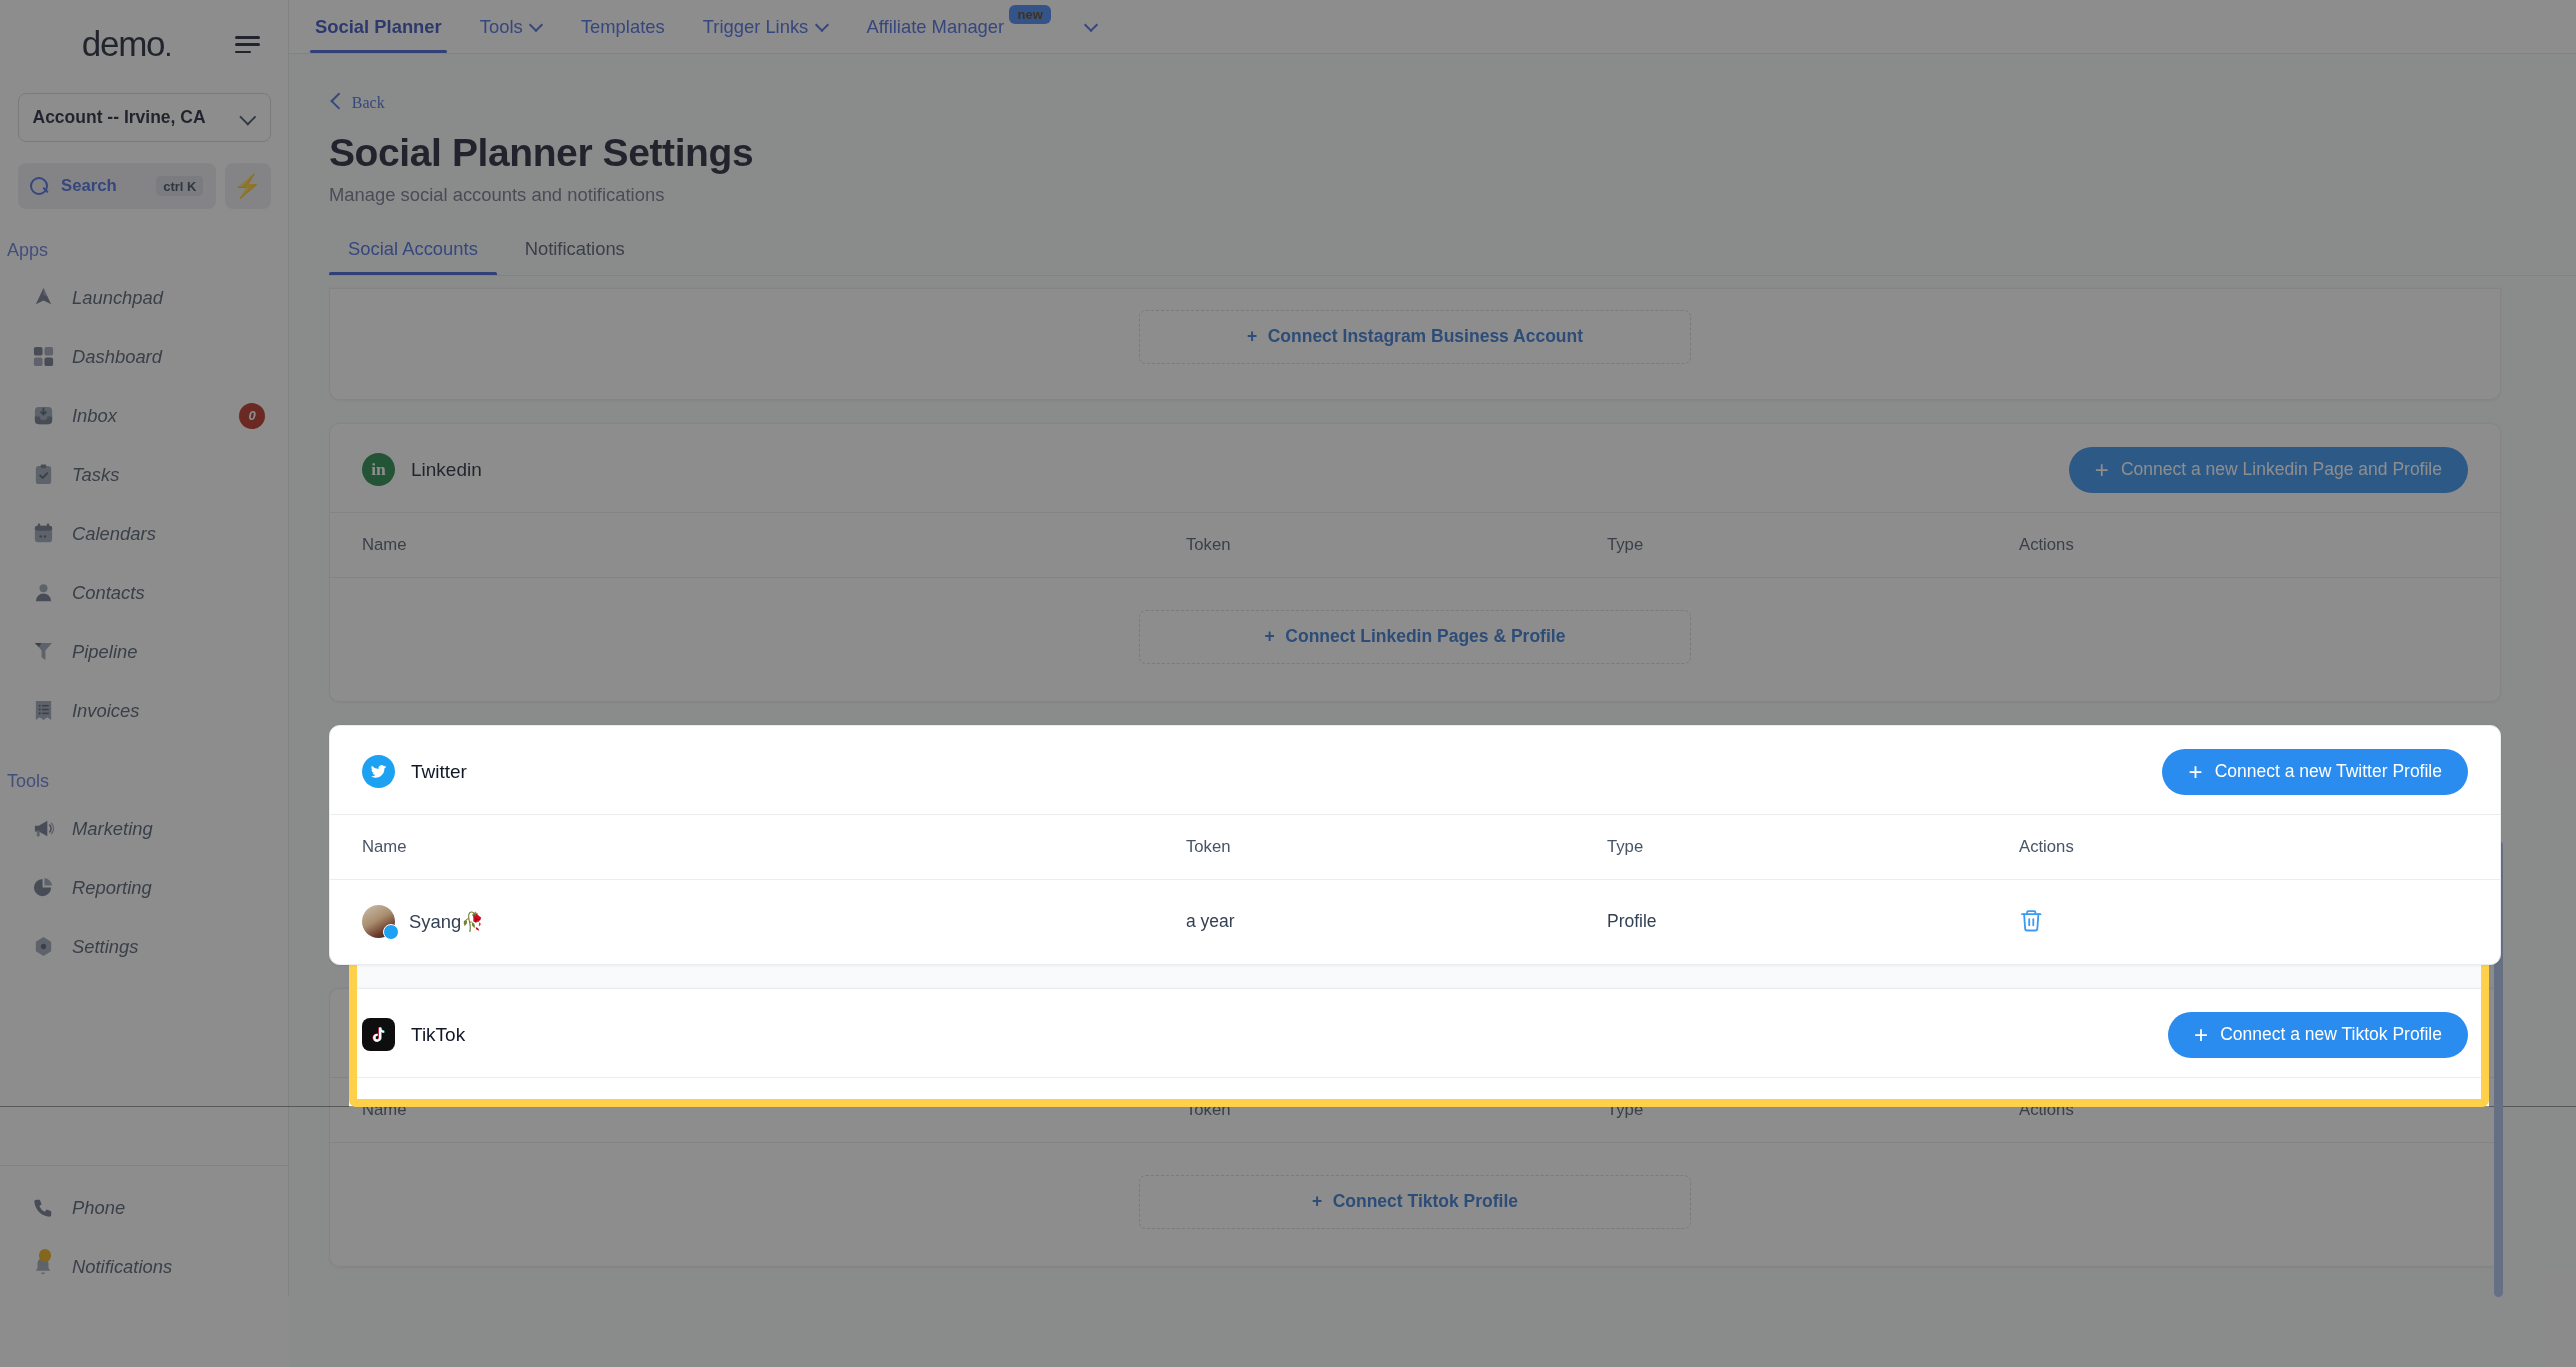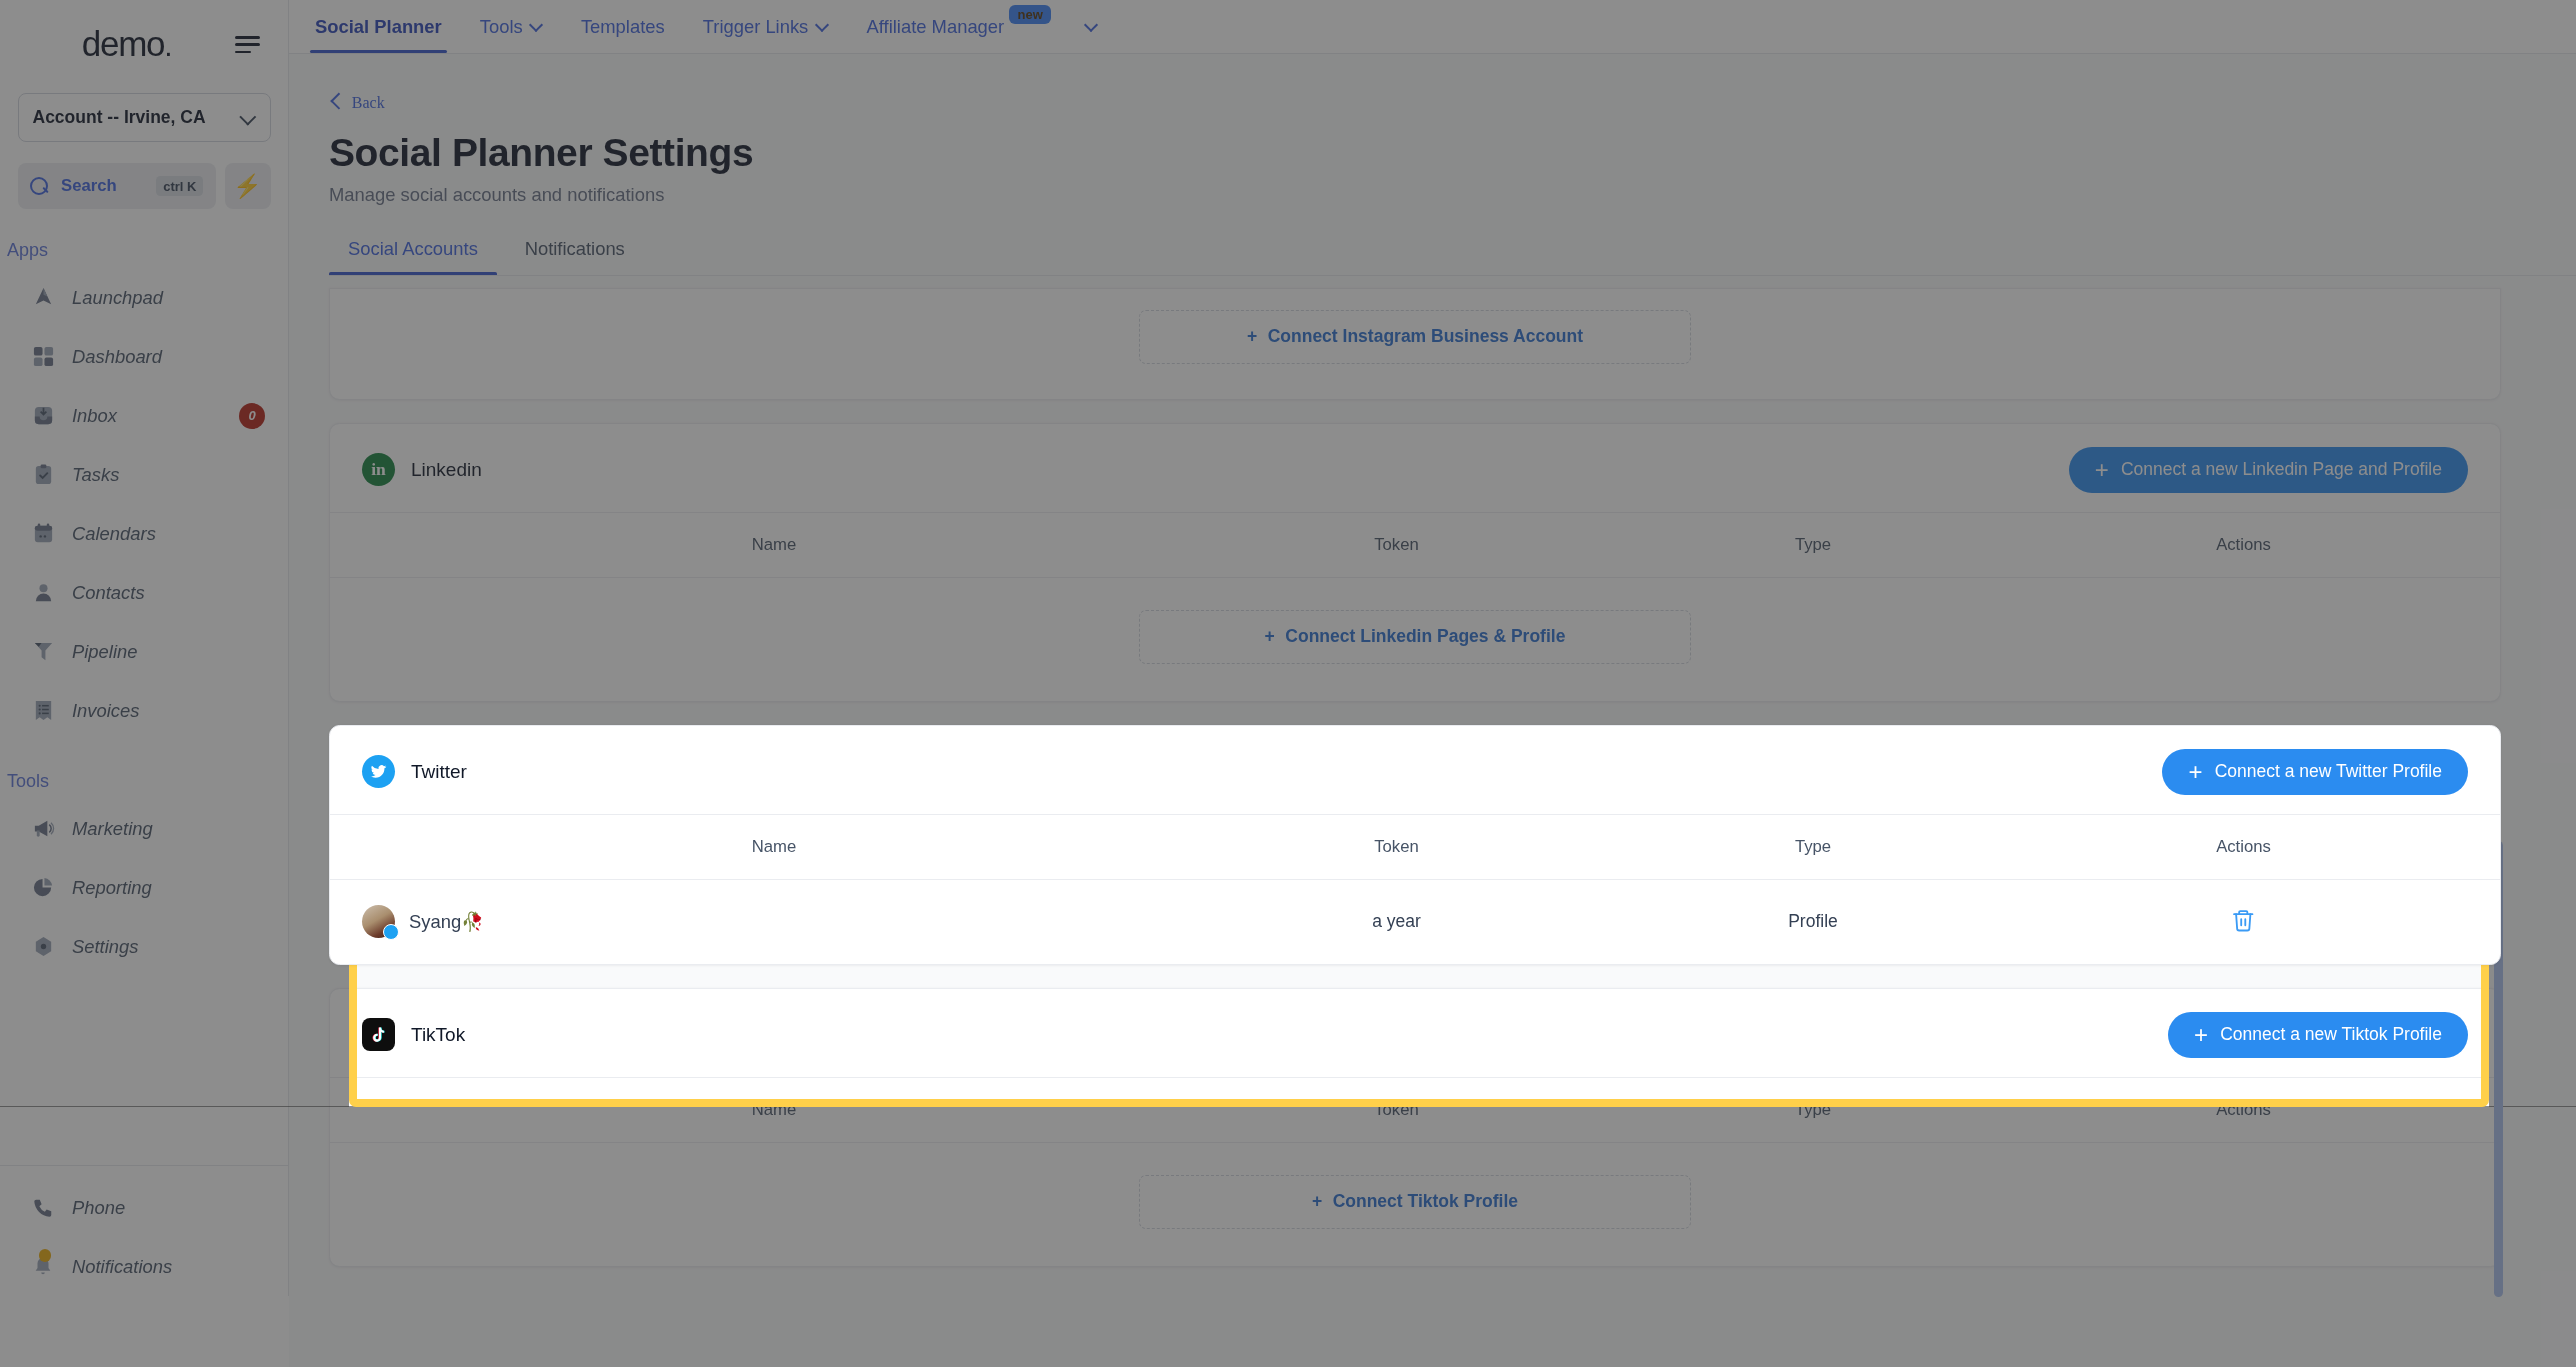--- a/index.html
+++ b/index.html
@@ -182,21 +182,21 @@
 
   .btn-pill {
     background: #2b8cf0; color: #fff; border: none; border-radius: 23px;
     height: 46px; padding: 0 26px; font-size: 17.5px; font-weight: 400;
     display: inline-flex; align-items: center; gap: 12.3px; cursor: pointer;
     font-family: "Liberation Sans", sans-serif;
   }
   .btn-pill .plus { font-size: 24px; line-height: 0.8; font-weight: 300; }
 
   .tbl { border-top: 0.9px solid #eaecf0; }
-  .trow { display: flex; align-items: center; height: 65px; padding: 0 32px; text-align: center; }
+  .trow { display: flex; align-items: center; height: 65px; padding: 0 32px; }
   .trow.head { border-bottom: 0.9px solid #eaecf0; }
   .trow.head .cell { font-size: 16.7px; color: #475467; }
   .c-name { width: 824px; }
   .c-token { width: 421px; }
   .c-type { width: 412px; }
   .c-actions { flex: 1; }
   .trow.data { height: 84px; }
   .namecell { display: flex; align-items: center; gap: 14px; }
   .avatar {
     width: 33px; height: 33px; border-radius: 50%; position: relative;

